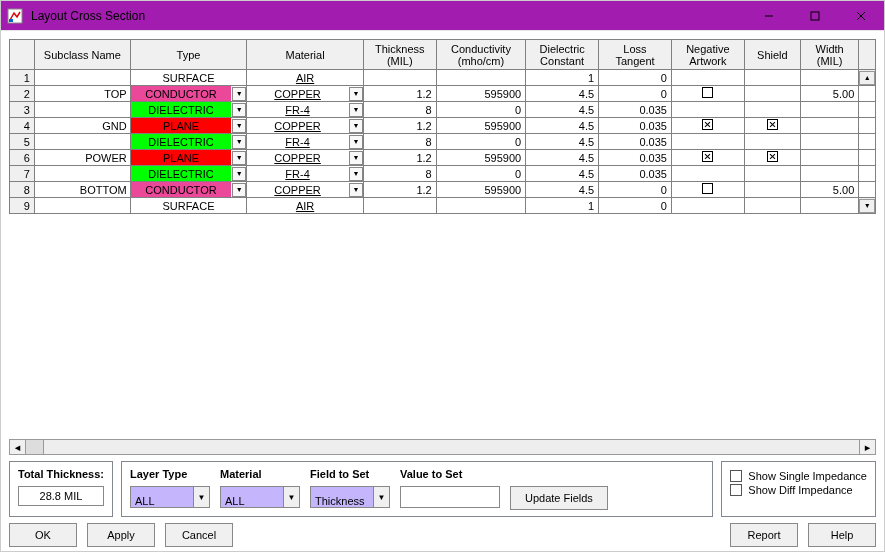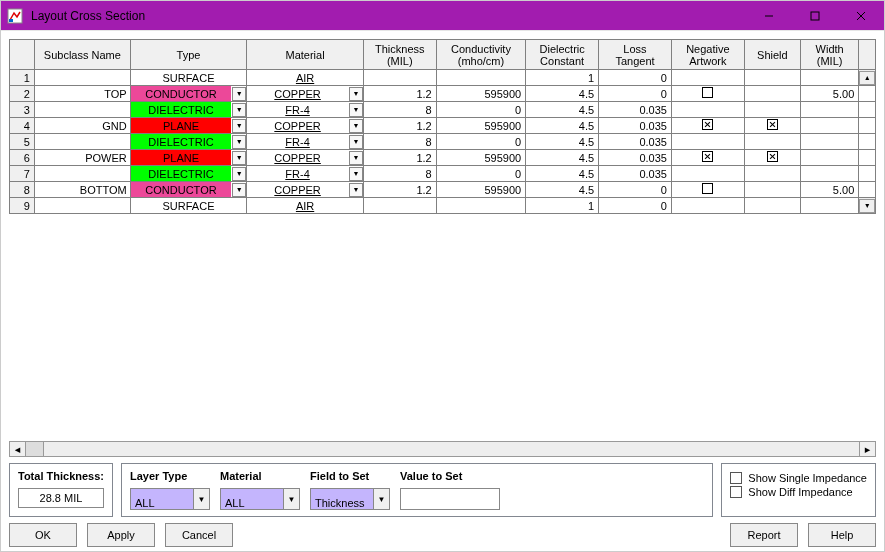--- a/index.html
+++ b/index.html
@@ -403,20 +403,21 @@
             <span>Thickness</span>
             <span class="ddb">▼</span>
           </div>
         </div>
         <div class="fieldcol">
           <div class="lbl-bold">Value to Set</div>
           <input class="textinput" value="" style="">
         </div>
         <div class="fieldcol" style="justify-content:flex-end;">
           <div style="height:14px"></div>
+          <div class="btn">Update Fields</div>
         </div>
       </div>
 
       <div class="panel">
         <div class="impcol">
           <label>
             <span class="chb"></span>
             <span>Show Single Impedance</span>
           </label>
           <label>

